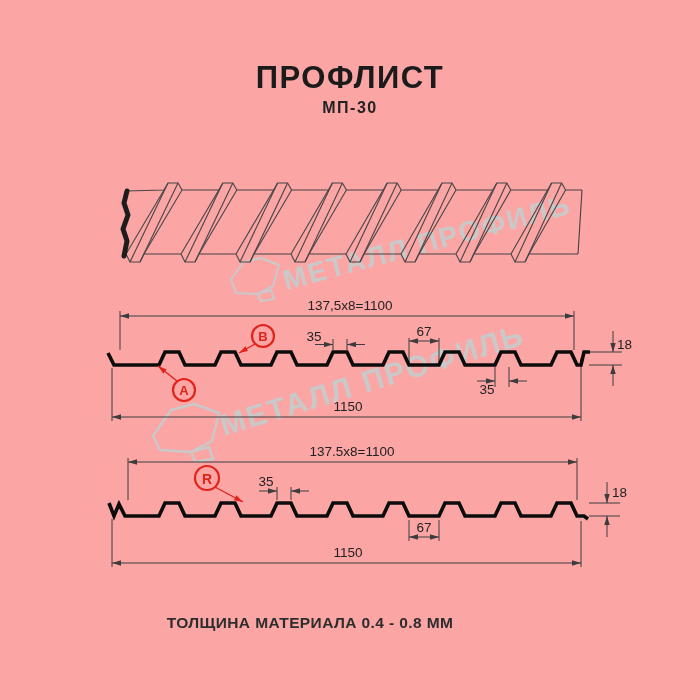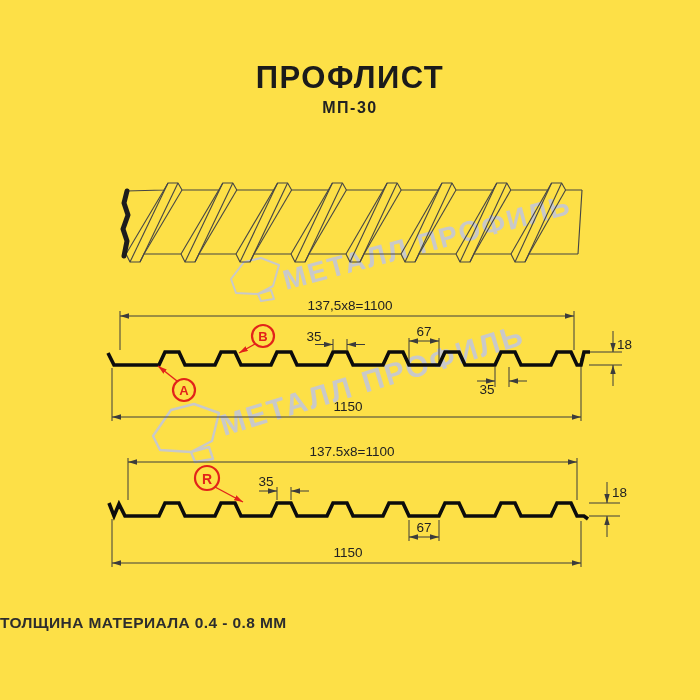--- a/index.html
+++ b/index.html
@@ -1,29 +1,29 @@
 <!DOCTYPE html>
 <html><head>
 <meta charset="utf-8">
 <style>
   html,body{margin:0;padding:0;background:#ffffff;}
   .stage{
-    position:relative;width:700px;height:700px;background:#fde047;overflow:hidden;
+    position:relative;width:700px;height:700px;background:#fca5a5;overflow:hidden;
     font-family:"Liberation Sans","DejaVu Sans",sans-serif;
   }
   .title{
     position:absolute;top:60px;left:0;width:700px;text-align:center;
     font-size:31px;font-weight:800;letter-spacing:1.5px;color:#1b1b1b;
   }
   .subtitle{
     position:absolute;top:99px;left:0;width:700px;text-align:center;
     font-size:16px;font-weight:700;letter-spacing:1.5px;color:#222222;
   }
   .footer{
-    position:absolute;top:614px;left:0;width:620px;text-align:left;
+    position:absolute;top:614px;left:0;width:620px;text-align:center;
     font-size:15.5px;font-weight:600;letter-spacing:0.4px;color:#2d2d2d;
   }
   svg{position:absolute;left:0;top:0;}
   .dimtxt{font-family:"Liberation Sans","DejaVu Sans",sans-serif;font-size:13.5px;fill:#222222;}
   .lbltxt{font-family:"Liberation Sans","DejaVu Sans",sans-serif;font-weight:bold;}
   .wm-text{font-family:"Liberation Sans","DejaVu Sans",sans-serif;font-weight:bold;letter-spacing:2px;}
 </style>
 </head>
 <body>
 

